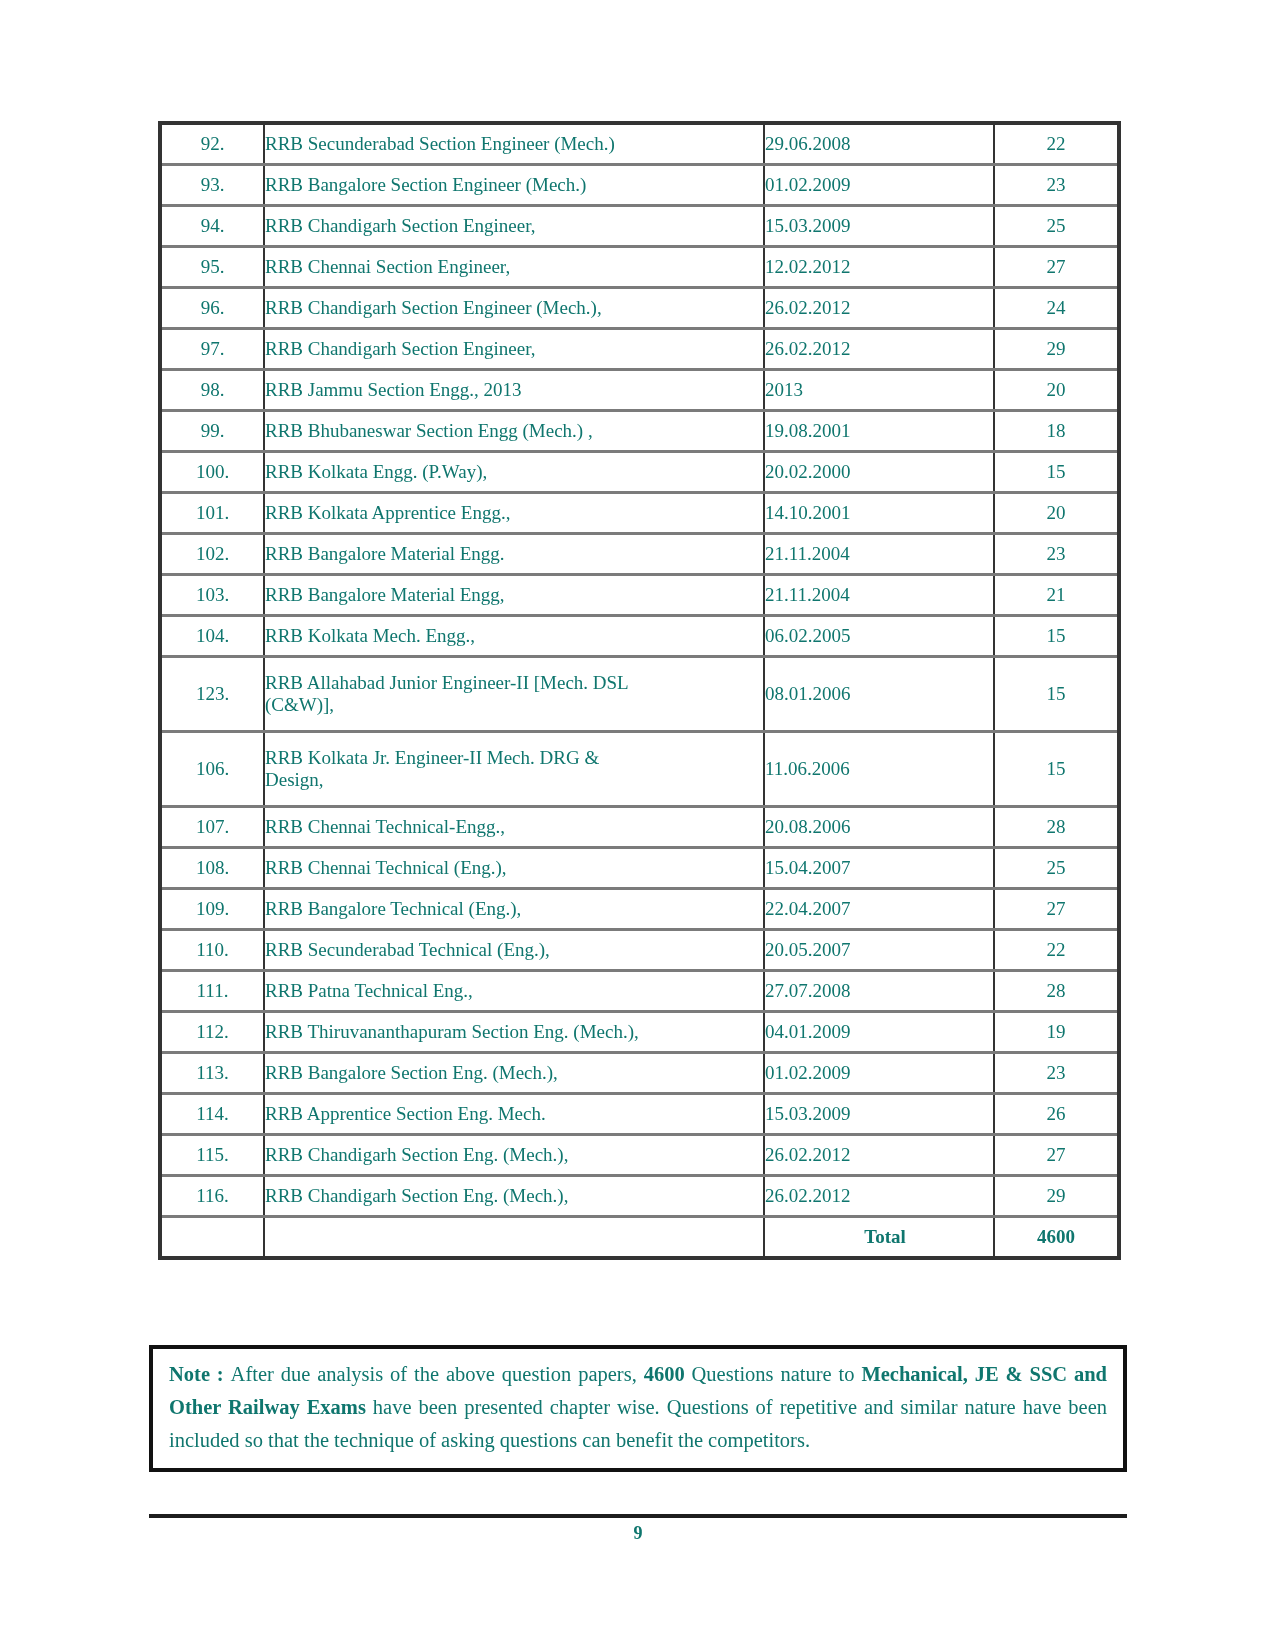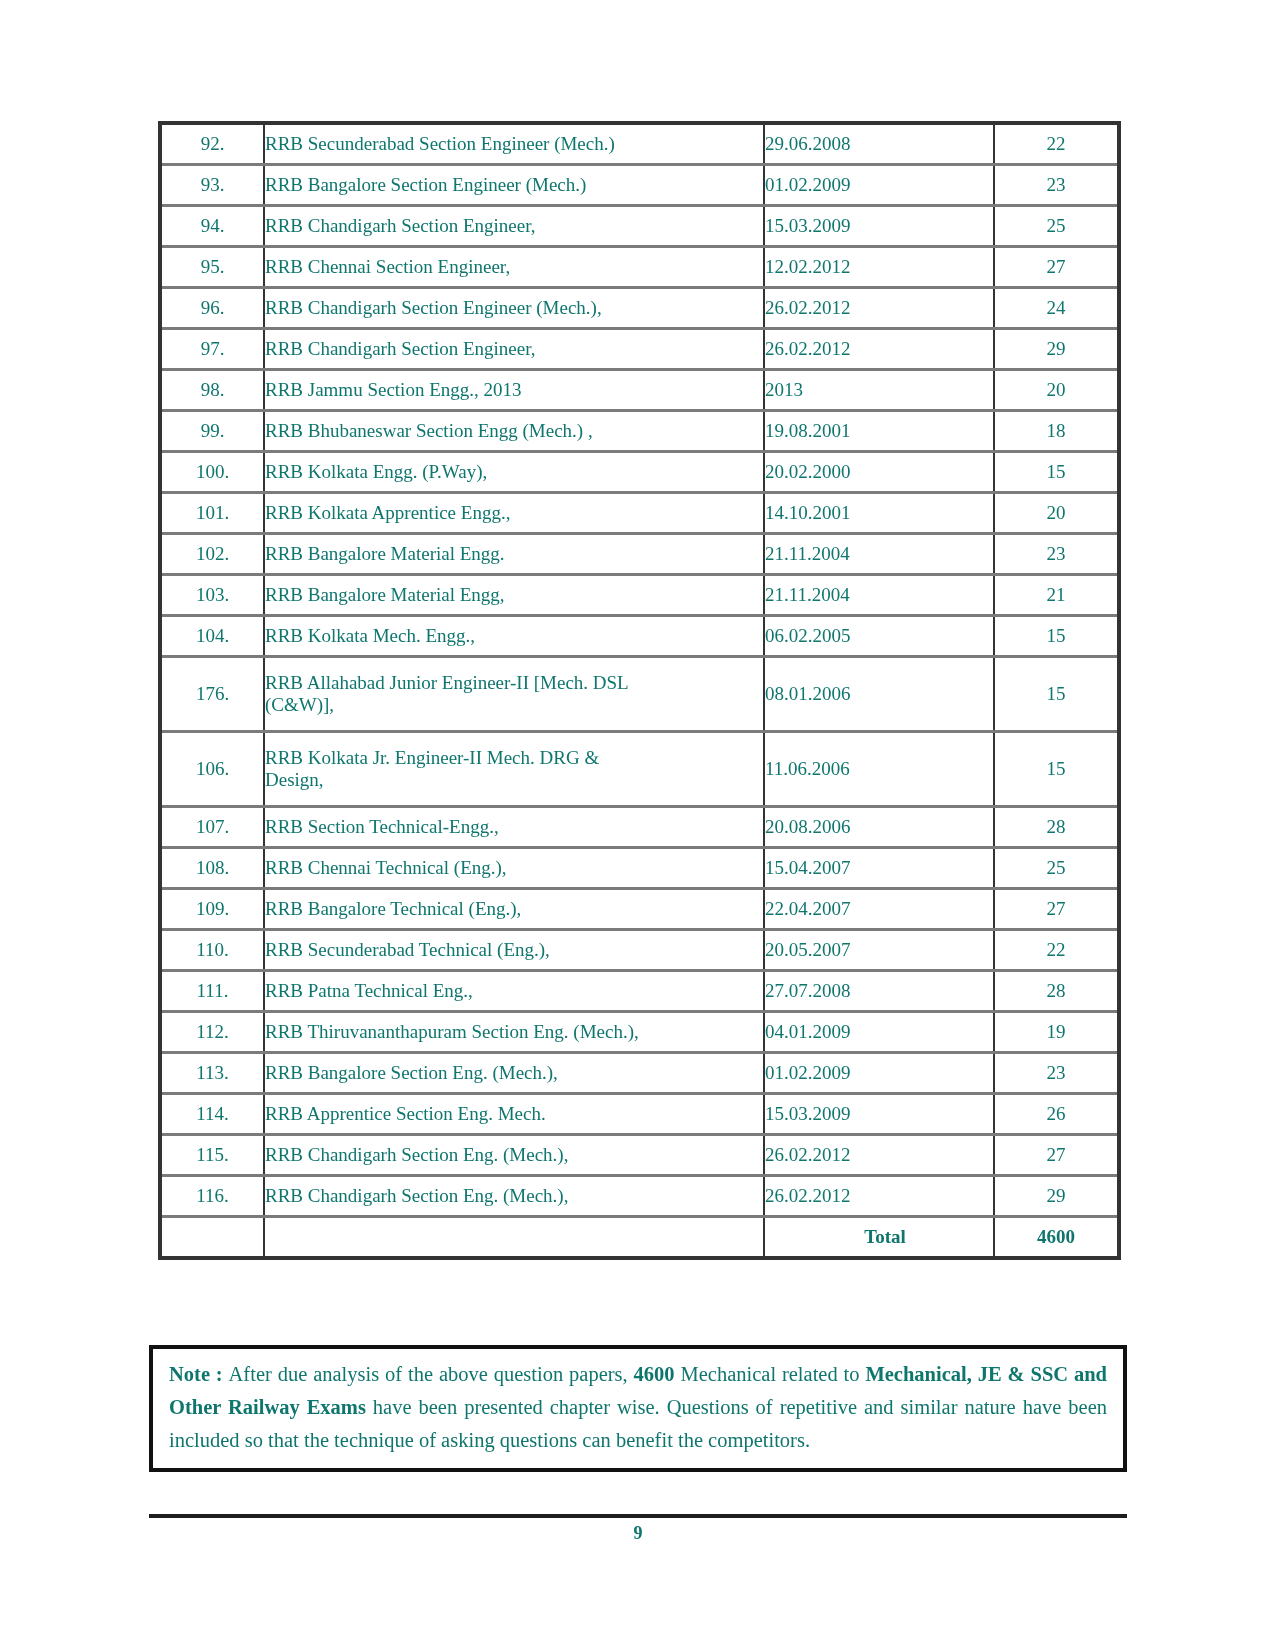--- a/index.html
+++ b/index.html
@@ -167,36 +167,36 @@
           <td class="col-date">21.11.2004</td>
           <td class="col-count">21</td>
         </tr>
         <tr>
           <td class="col-sn">104.</td>
           <td class="col-name">RRB Kolkata Mech. Engg.,</td>
           <td class="col-date">06.02.2005</td>
           <td class="col-count">15</td>
         </tr>
         <tr class="tall">
-          <td class="col-sn">176.</td>
+          <td class="col-sn">123.</td>
           <td class="col-name">RRB Allahabad Junior Engineer-II [Mech. DSL
 (C&amp;W)],</td>
           <td class="col-date">08.01.2006</td>
           <td class="col-count">15</td>
         </tr>
         <tr class="tall">
           <td class="col-sn">106.</td>
           <td class="col-name">RRB Kolkata Jr. Engineer-II Mech. DRG &amp;
 Design,</td>
           <td class="col-date">11.06.2006</td>
           <td class="col-count">15</td>
         </tr>
         <tr>
           <td class="col-sn">107.</td>
-          <td class="col-name">RRB Section Technical-Engg.,</td>
+          <td class="col-name">RRB Chennai Technical-Engg.,</td>
           <td class="col-date">20.08.2006</td>
           <td class="col-count">28</td>
         </tr>
         <tr>
           <td class="col-sn">108.</td>
           <td class="col-name">RRB Chennai Technical (Eng.),</td>
           <td class="col-date">15.04.2007</td>
           <td class="col-count">25</td>
         </tr>
         <tr>
@@ -252,20 +252,20 @@
       <tr class="total-row">
         <td class="col-sn"></td>
         <td class="col-name"></td>
         <td class="col-date">Total</td>
         <td class="col-count">4600</td>
       </tr>
     </tbody>
   </table>
 
   <div class="note-box">
-    <span><b>Note : </b><span>After due analysis of the above question papers, </span><b>4600</b><span> Mechanical related to </span><b>Mechanical, JE &amp; SSC and Other Railway Exams</b><span> have been presented chapter wise. Questions of repetitive and similar nature have been included so that the technique of asking questions can benefit the competitors.</span></span>
+    <span><b>Note : </b><span>After due analysis of the above question papers, </span><b>4600</b><span> Questions nature to </span><b>Mechanical, JE &amp; SSC and Other Railway Exams</b><span> have been presented chapter wise. Questions of repetitive and similar nature have been included so that the technique of asking questions can benefit the competitors.</span></span>
   </div>
 
   <div class="footer-rule"></div>
 
   <div class="page-number">9</div>
 
 </div>
 
 </body></html>

